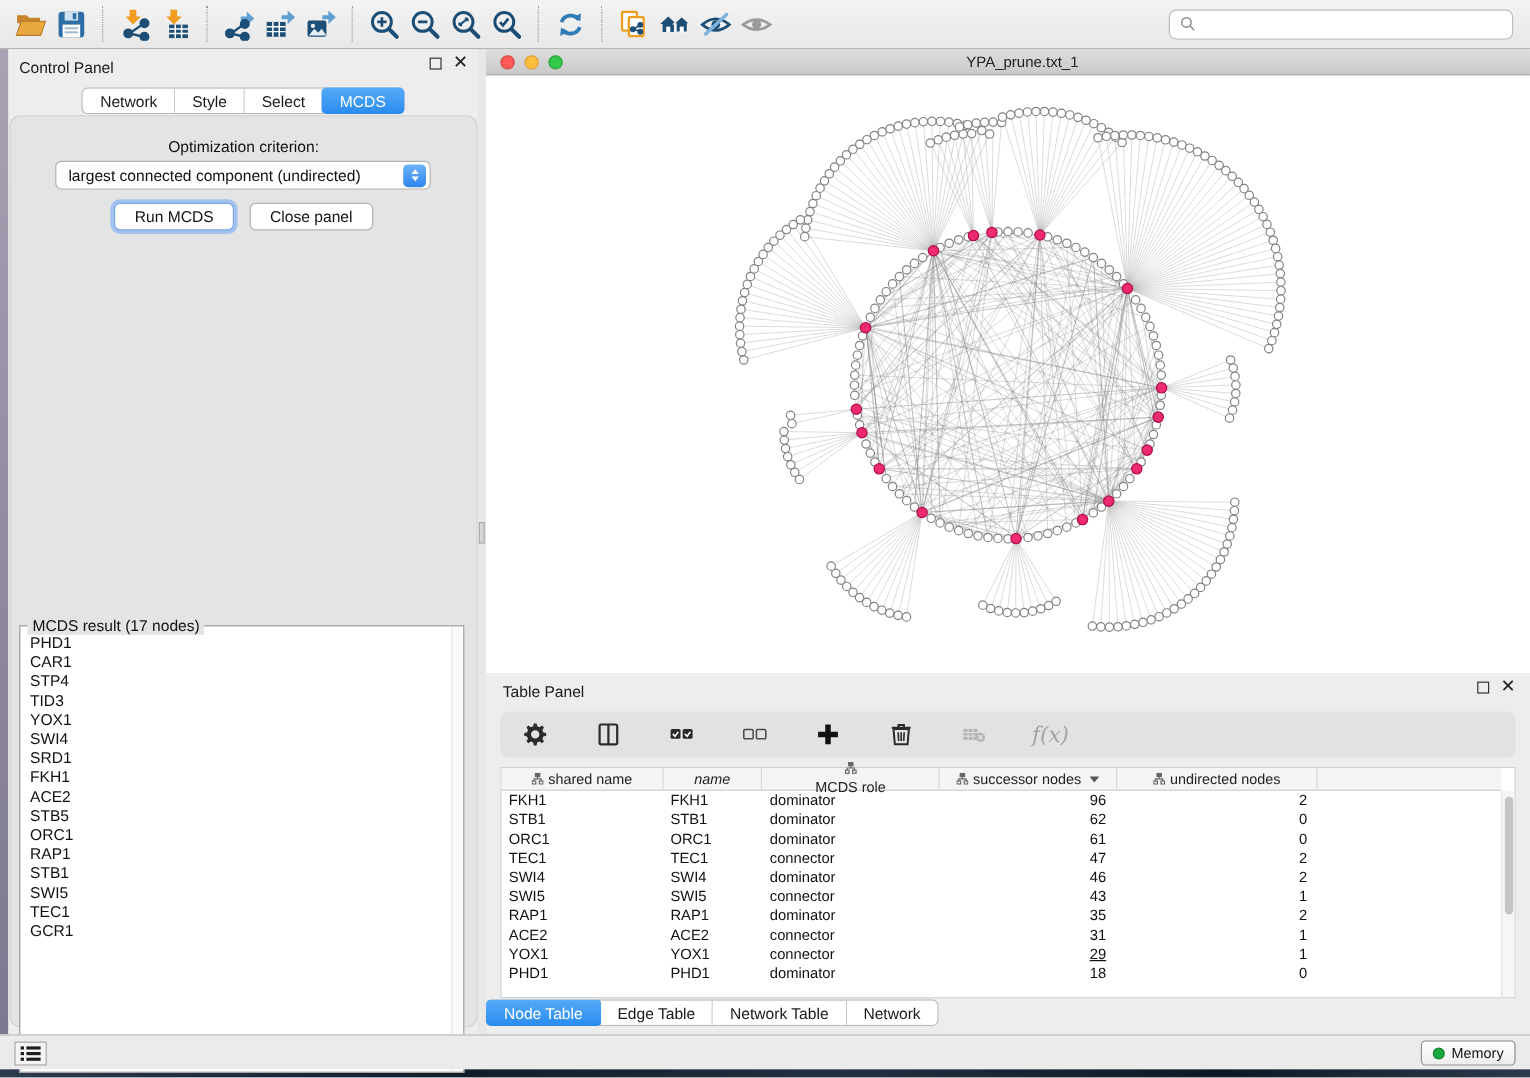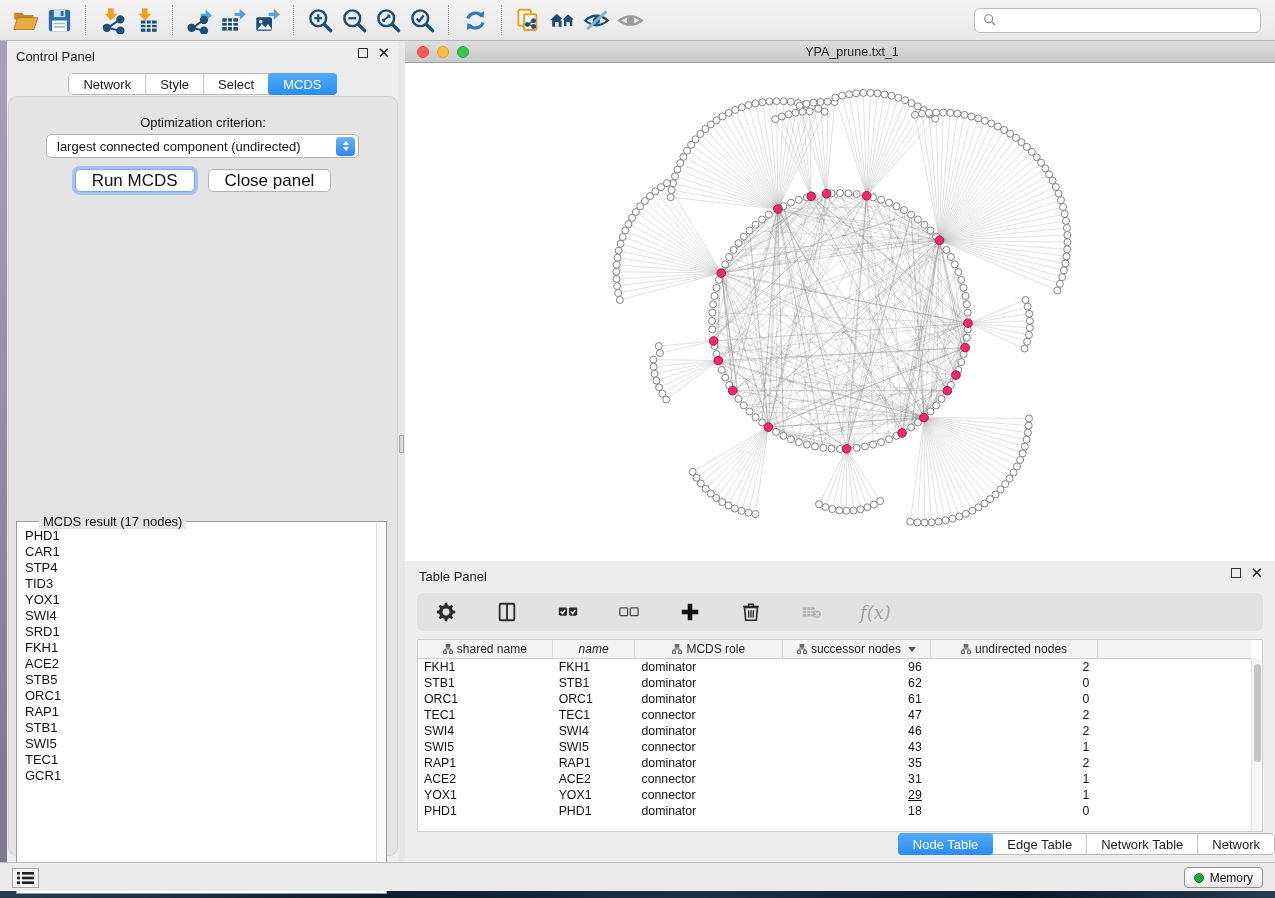--- a/index.html
+++ b/index.html
@@ -47,26 +47,26 @@
   #criterion-select { position:absolute; left:37px; top:37px; width:313px; height:24px; background:#fff;
     border:1px solid #b3b3b3; border-radius:5px; display:flex; align-items:center; padding:0 3px 0 10px; }
   #criterion-select .sel-text { flex:1; font-size:13px; color:#111; white-space:nowrap; }
   .stepper { width:19px; height:19px; border-radius:4px; background:linear-gradient(#6cb3f9,#2f86ef);
     display:flex; flex-direction:column; align-items:center; justify-content:center; gap:2px; flex:none; }
   .stepper i { width:0; height:0; border-left:3.5px solid transparent; border-right:3.5px solid transparent; }
   .stepper .up { border-bottom:4px solid #fff; }
   .stepper .dn { border-top:4px solid #fff; }
   #cp-buttons { position:absolute; top:72px; width:100%; display:flex; justify-content:center; gap:13px; }
   .btn { height:23px; padding:0 16px; background:#fff; border:1px solid #b3b3b3; border-radius:5px;
-    font-size:17px; color:#111; display:flex; align-items:center; }
+    font-size:13px; color:#111; display:flex; align-items:center; }
   .btn.focused { border-color:#7aa8e8; box-shadow:0 0 0 3px rgba(110,165,245,.55); }
 
   #mcds-fieldset { position:absolute; left:7px; top:424px; width:371px; height:373px;
     border:1px solid #9a9a9a; background:#fff; }
-  #mcds-legend { position:absolute; left:22px; top:-8px; background:#e4e4e4; padding:0 4px; font-size:13px; color:#111; }
+  #mcds-legend { position:absolute; left:6px; top:-8px; background:#e4e4e4; padding:0 4px; font-size:13px; color:#111; }
   #mcds-list { position:absolute; inset:1px 10px 1px 1px; overflow:hidden; padding:5px 0 0 7px; }
   #mcds-list div { font-size:13px; line-height:16px; color:#111; }
   #mcds-scroll { position:absolute; top:1px; right:1px; bottom:1px; width:9px; background:#fafafa; border-left:1px solid #e3e3e3; }
 
   
   #splitter { position:absolute; left:398px; top:41px; width:7px; height:821px; background:#e7e7e7; }
   #splitter-handle { position:absolute; left:1px; top:394px; width:5px; height:18px; background:#d8d8d8; border:1px solid #adadad; }
 
   
   #network-window { position:absolute; left:405px; top:41px; width:870px; height:520px; }
@@ -92,21 +92,21 @@
     font-size:12px; color:#222; border-right:1px solid #d8d8d8; }
   .hcell svg { width:10px; height:10px; flex:none; }
   .sort-dn { width:0; height:0; border-left:4px solid transparent; border-right:4px solid transparent; border-top:5px solid #555; margin-left:3px; }
   #nt-body { position:absolute; left:0; top:19px; right:11px; bottom:0; overflow:hidden; }
   .trow { display:flex; height:16px; }
   .tcell { font-size:12.3px; color:#111; line-height:16px; padding-left:6px; white-space:nowrap; overflow:hidden; }
   .tcell.num { text-align:right; padding-right:9px; padding-left:0; }
   #nt-scroll { position:absolute; right:0; top:19px; bottom:0; width:11px; background:#f6f6f6; border-left:1px solid #e2e2e2; }
   #nt-thumb { position:absolute; left:2px; top:5px; width:7px; height:98px; background:#c4c4c4; border-radius:4px; }
 
-  #tp-tabs-row { position:absolute; left:0; top:272px; width:100%; display:flex; justify-content:flex-end; }
+  #tp-tabs-row { position:absolute; left:0; top:272px; width:100%; display:flex; justify-content:flex-start; }
 
   
   #status-bar { position:absolute; left:0; top:862px; width:1275px; height:29px; background:#ebebeb; border-top:1px solid #bdbdbd; }
   #list-btn { position:absolute; left:12px; top:5px; width:27px; height:20px; background:#f4f4f4;
     border:1px solid #a8a8a8; display:flex; align-items:center; justify-content:center; }
   #memory-btn { position:absolute; right:12px; top:4px; height:21px; padding:0 9px; display:flex; align-items:center; gap:6px;
     background:linear-gradient(#ffffff,#ededed); border:1px solid #8f8f8f; border-radius:4px; font-size:12px; color:#111; }
   #memory-dot { width:10px; height:10px; border-radius:50%; background:#18a83c; border:1px solid #0d7d2a; }
 </style>
 </head>
@@ -1163,21 +1163,21 @@
                 <rect x="0.5" y="6.8" width="3" height="2.6"></rect>
                 <rect x="6.5" y="6.8" width="3" height="2.6"></rect>
                 <path d="M5 3.2 v1.8 M2 6.8 V5 h6 v1.8"></path>
               </g>
             </svg>
             <span>shared name</span>
           </div>
           <div class="hcell" style="width: 83px; font-style: italic;">
             <span>name</span>
           </div>
-          <div class="hcell" style="width: 148px;">
+          <div class="hcell" style="width: 148px; flex-direction: column;">
             <svg viewBox="0 0 10 10">
               <g stroke="#666" fill="none" stroke-width="1">
                 <rect x="3.2" y="0.5" width="3.6" height="2.6" fill="#666"></rect>
                 <rect x="0.5" y="6.8" width="3" height="2.6"></rect>
                 <rect x="6.5" y="6.8" width="3" height="2.6"></rect>
                 <path d="M5 3.2 v1.8 M2 6.8 V5 h6 v1.8"></path>
               </g>
             </svg>
             <span>MCDS role</span>
           </div>

